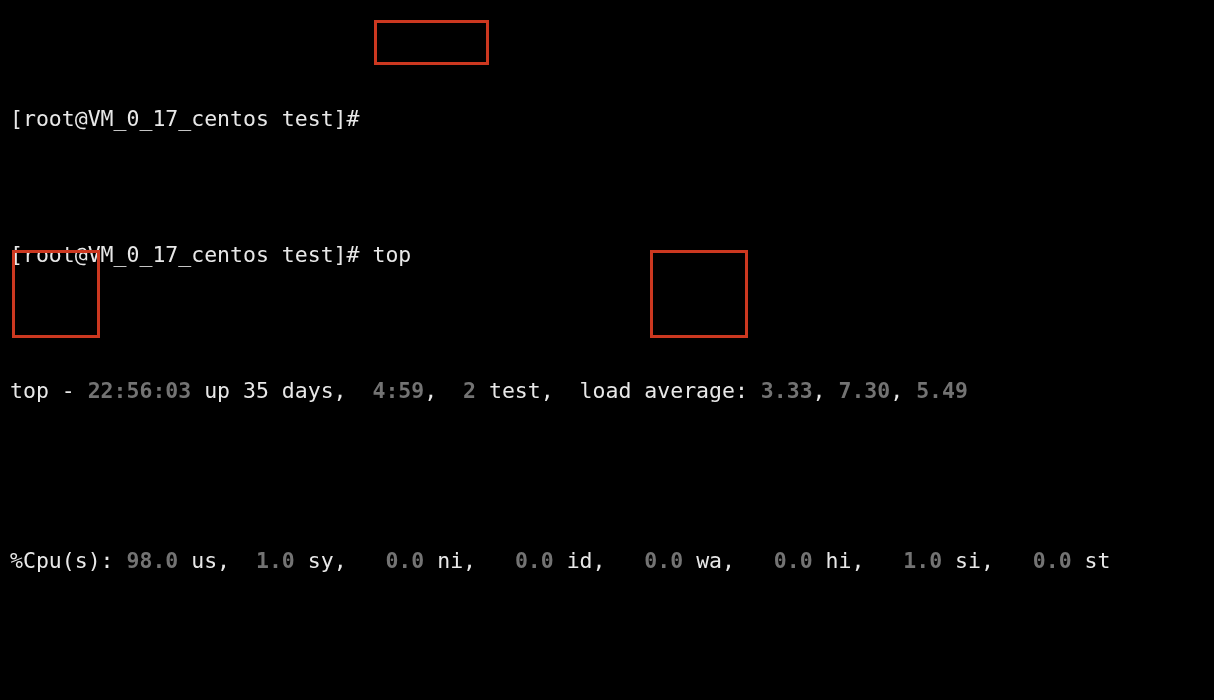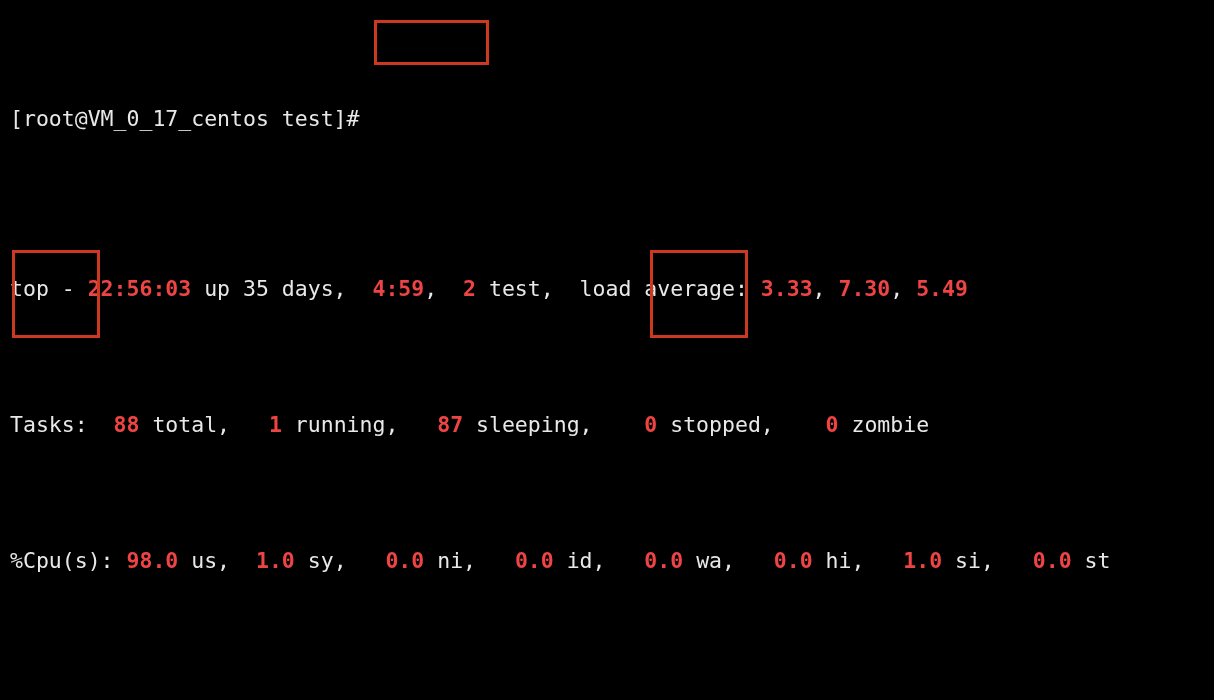--- a/index.html
+++ b/index.html
@@ -13,39 +13,39 @@
     font-size: 21.5px;
     line-height: 34px;
     overflow: hidden;
   }
   .terminal {
     position: relative;
     padding: 0 10px 0 10px;
     white-space: pre;
   }
   .row { height: 34px; }
-  .bold { font-weight: 600; color: #ef4444; }
+  .bold { font-weight: 600; color: #737373; }
   .box {
     position: absolute;
     border: 3px solid #cc3820;
     pointer-events: none;
     box-sizing: border-box;
   }
 </style>
 </head>
 <body>
 
 <div class="terminal">
 
   <div class="row"><span>[root@VM_0_17_centos test]#</span></div>
 
+  <div class="row"><span>[root@VM_0_17_centos test]# </span><span>top</span></div>
 
   <div class="row"><span>top - </span><span class="bold">22:56:03</span><span> up 35 days,  </span><span class="bold">4:59</span><span>,  </span><span class="bold">2</span><span> test,  load average: </span><span class="bold">3.33</span><span>, </span><span class="bold">7.30</span><span>, </span><span class="bold">5.49</span></div>
 
-  <div class="row"><span>Tasks: </span> <span class="bold">88</span><span> total,  </span> <span class="bold">1</span><span> running,  </span> <span class="bold">87</span><span> sleeping,  </span>  <span class="bold">0</span><span> stopped,  </span>  <span class="bold">0</span><span> zombie</span></div>
 
   <div class="row"><span>%Cpu(s): </span><span class="bold">98.0</span><span> us,  </span><span class="bold">1.0</span><span> sy,  </span> <span class="bold">0.0</span><span> ni,  </span> <span class="bold">0.0</span><span> id,  </span> <span class="bold">0.0</span><span> wa,  </span> <span class="bold">0.0</span><span> hi,  </span> <span class="bold">1.0</span><span> si,  </span> <span class="bold">0.0</span><span> st</span></div>
 
   
 
   
 
   
 
   

